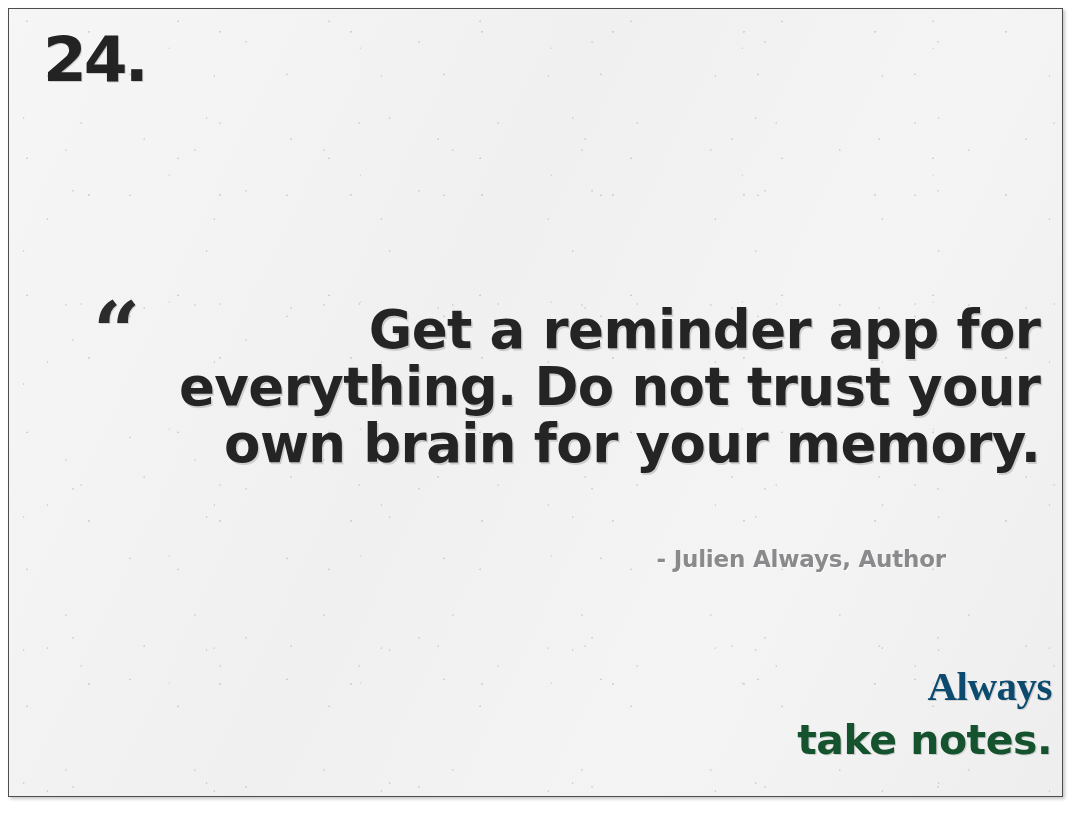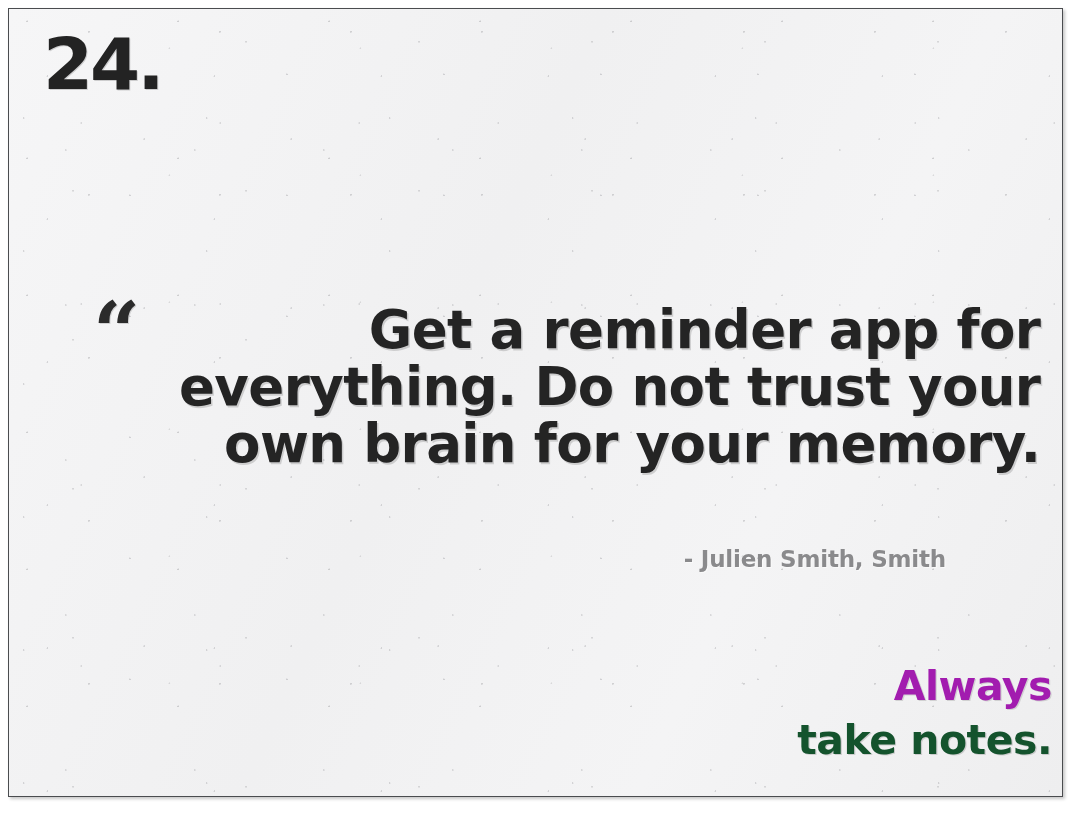--- a/index.html
+++ b/index.html
@@ -54,21 +54,21 @@
       139px 181px, 157px 121px, 147px 169px, 183px 133px, 129px 155px,
       100% 100%;
     opacity: 1;
   }
 
   
   .slide-number {
     position: absolute;
     left: 34px;
     top: 19px;
-    font-size: 72px;
+    font-size: 63px;
     font-weight: 700;
     letter-spacing: -3px;
     color: #232323;
     line-height: 1;
     text-shadow: 1px 1px 0 rgba(0,0,0,0.16);
     white-space: nowrap;
   }
 
   
   .quote-block {
@@ -135,21 +135,21 @@
   }
 
   .tagline-line {
     font-size: 41px;
     font-weight: 700;
     line-height: 54px;
     letter-spacing: -0.5px;
     white-space: nowrap;
   }
 
-  .tagline-line.top    { color: #a21caf; text-shadow: 1.2px 1.2px 0 rgba(0,0,0,0.13); }
+  .tagline-line.top    { color: #0c4a6e; text-shadow: 1.2px 1.2px 0 rgba(0,0,0,0.13); font-family: Liberation Serif, serif; }
   .tagline-line.bottom { color: #14532d; text-shadow: 1.2px 1.2px 0 rgba(0,0,0,0.15); }
 </style>
 </head>
 <body>
 
 <div id="slide-root">
 
   <div class="slide-card">
 
     <div class="paper-texture"></div>
@@ -160,21 +160,21 @@
       <div class="quote-row">
         <span class="quote-mark">“</span>
         <div class="quote-lines">
           <div class="quote-line">Get a reminder app for</div>
           <div class="quote-line">everything. Do not trust your</div>
           <div class="quote-line">own brain for your memory.</div>
         </div>
       </div>
     </div>
 
-    <div class="attribution">- Julien Smith, Smith</div>
+    <div class="attribution">- Julien Always, Author</div>
 
     <div class="tagline">
       <div class="tagline-line top">Always</div>
       <div class="tagline-line bottom">take notes.</div>
     </div>
 
   </div>
 </div>
 
 </body></html>

